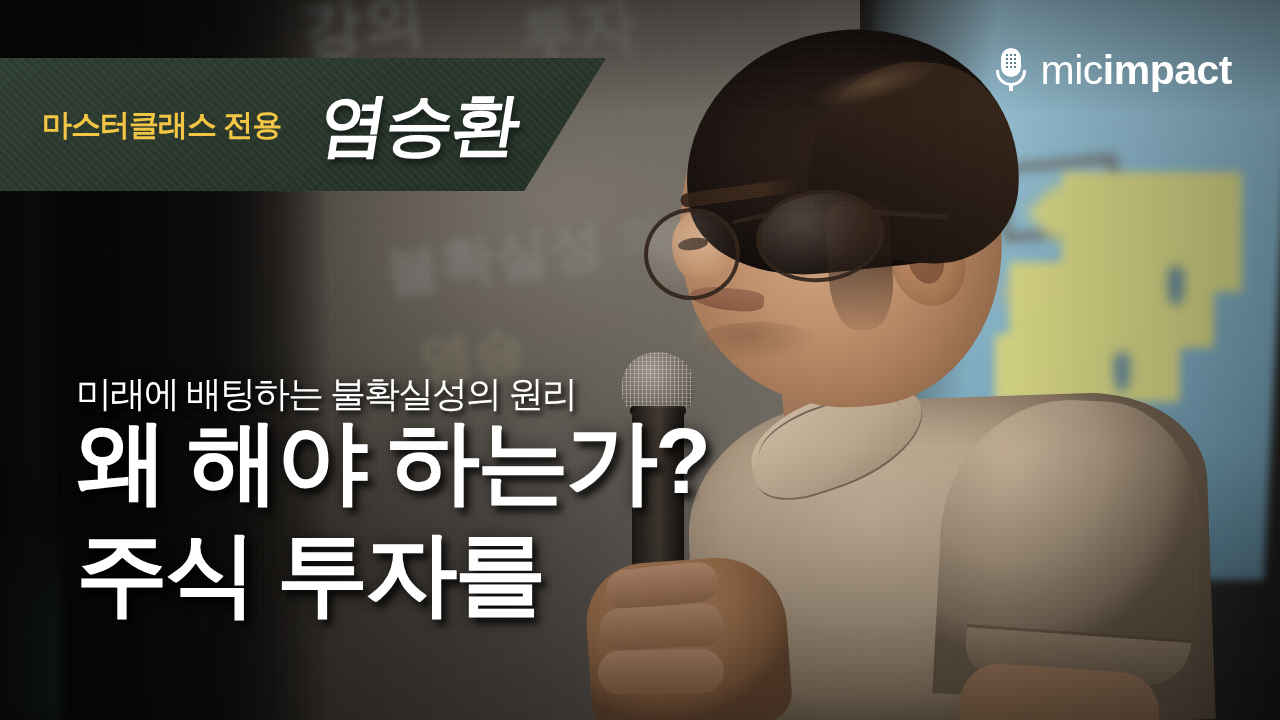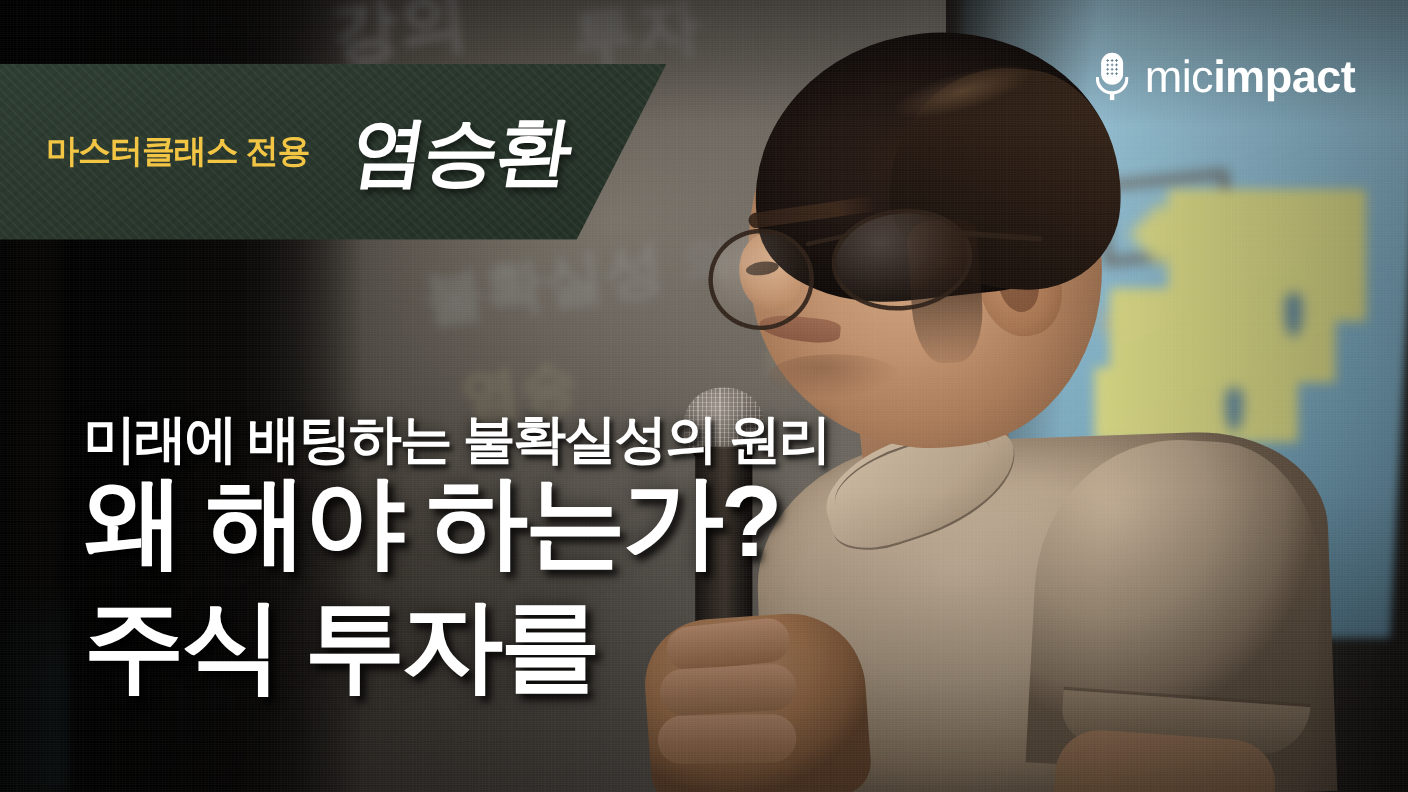--- a/index.html
+++ b/index.html
@@ -278,21 +278,21 @@
   }
   .grain {
     position:absolute; inset:0; opacity:.05; pointer-events:none;
     background-image:
       repeating-linear-gradient(0deg, rgba(255,255,255,.5) 0 1px, rgba(0,0,0,0) 1px 2px),
       repeating-linear-gradient(90deg, rgba(255,255,255,.4) 0 1px, rgba(0,0,0,0) 1px 3px);
   }
 
   
   .banner {
-    position:absolute; left:0; top:58px; width:606px; height:160px;
+    position:absolute; left:0; top:58px; width:606px; height:133px;
     background:linear-gradient(160deg, #2f3e33 0%, #2a382d 40%, #233026 100%);
     clip-path:polygon(0 0, 100% 0, 86.5% 100%, 0 100%);
     display:flex; align-items:center;
   }
   .banner-tex {
     position:absolute; inset:0;
     background-image:
       repeating-linear-gradient(45deg, rgba(255,255,255,.035) 0 2px, rgba(0,0,0,0) 2px 6px),
       repeating-linear-gradient(-38deg, rgba(0,0,0,.05) 0 3px, rgba(0,0,0,0) 3px 9px);
     clip-path:polygon(0 0, 100% 0, 86.5% 100%, 0 100%);
@@ -334,21 +334,21 @@
   .mic-stem {
     position:absolute; left:15.5px; top:36px; width:3.5px; height:7px; background:#fff;
   }
   .logo-text { font-size:41px; color:#ffffff; letter-spacing:-0.5px; line-height:1; }
   .logo-light { font-weight:400;text-align:center; }
   .logo-bold { font-weight:700; }
 
   
   .title-block { position:absolute; left:76px; top:374px; }
   .subtitle {
-    font-size:48px; font-weight:700; color:#ffffff;
+    font-size:36px; font-weight:400; color:#ffffff;
     letter-spacing:-2px; white-space:nowrap; line-height:1.1;
     text-shadow: 3px 4px 5px rgba(0,0,0,.75), 0 0 14px rgba(0,0,0,.55);
   }
   .headline {
     font-size:92px; font-weight:700; color:#ffffff;
     letter-spacing:-3px; white-space:nowrap; line-height:1.16;
     text-shadow: 5px 6px 7px rgba(0,0,0,.75), 0 0 18px rgba(0,0,0,.5);
     margin-top:6px;
   }
   .headline.l2 { margin-top:-6px; }

